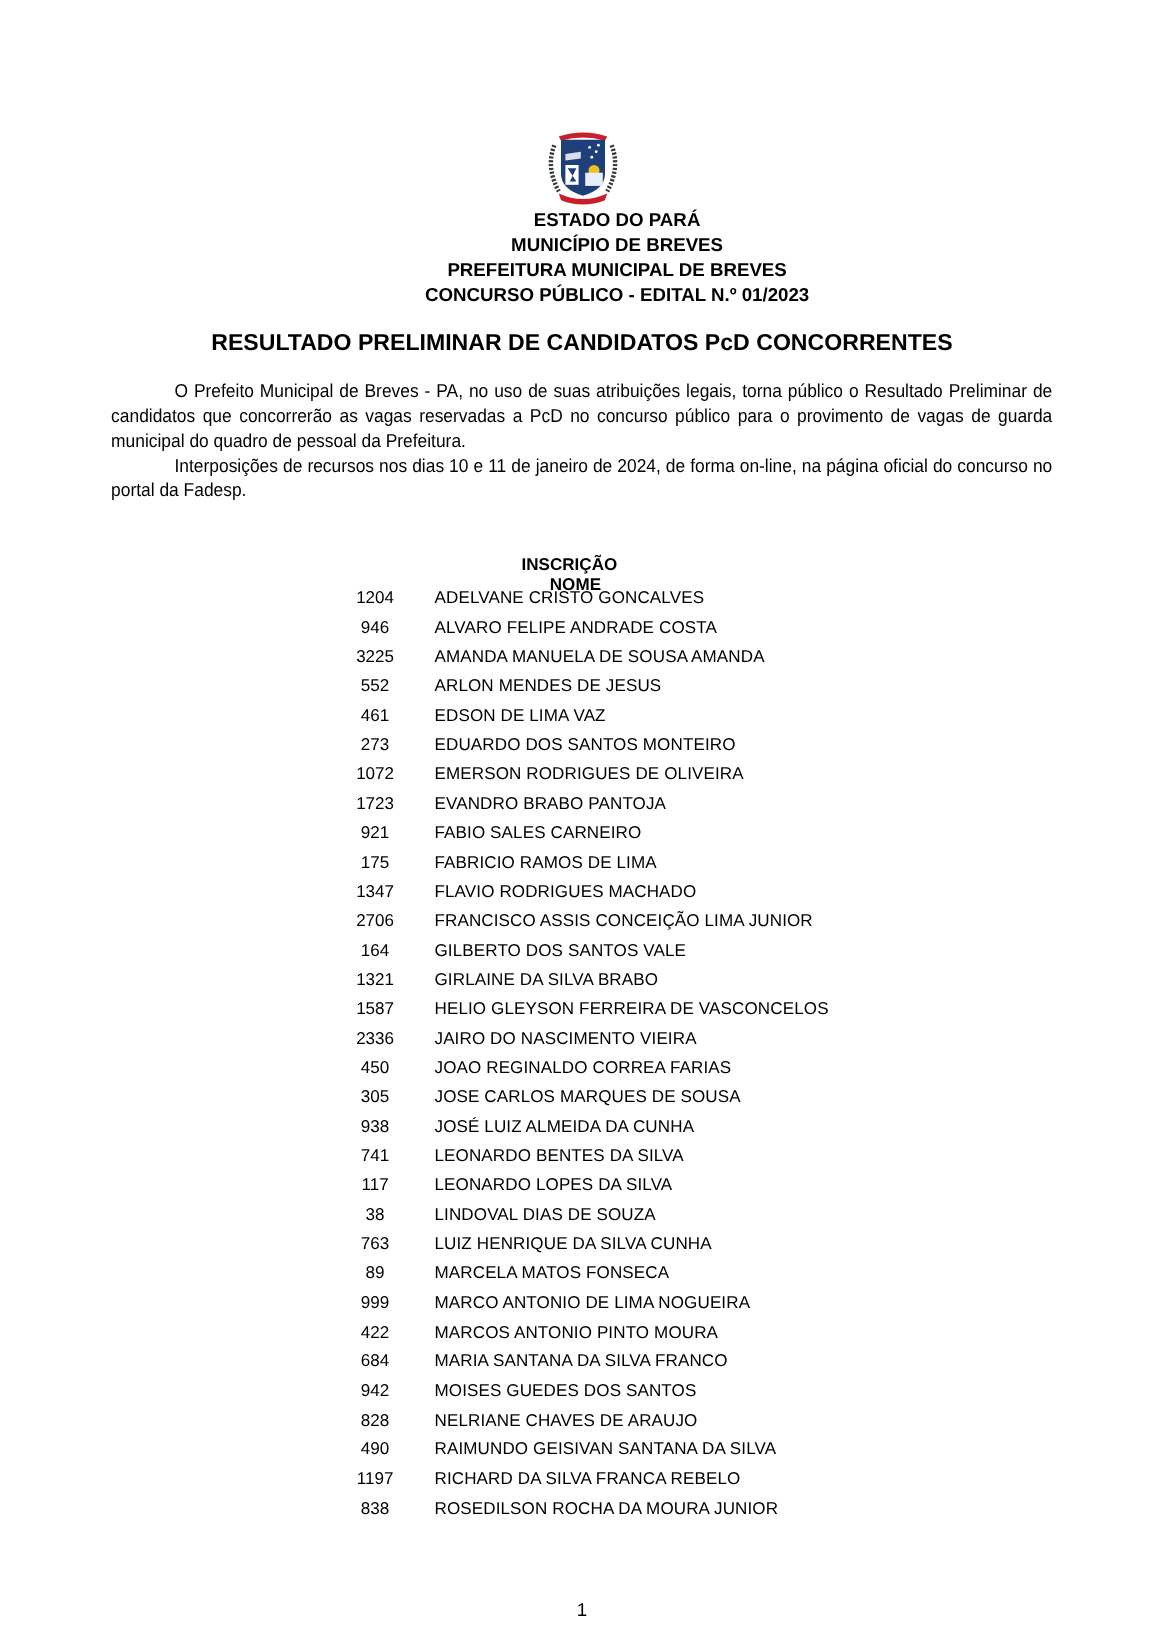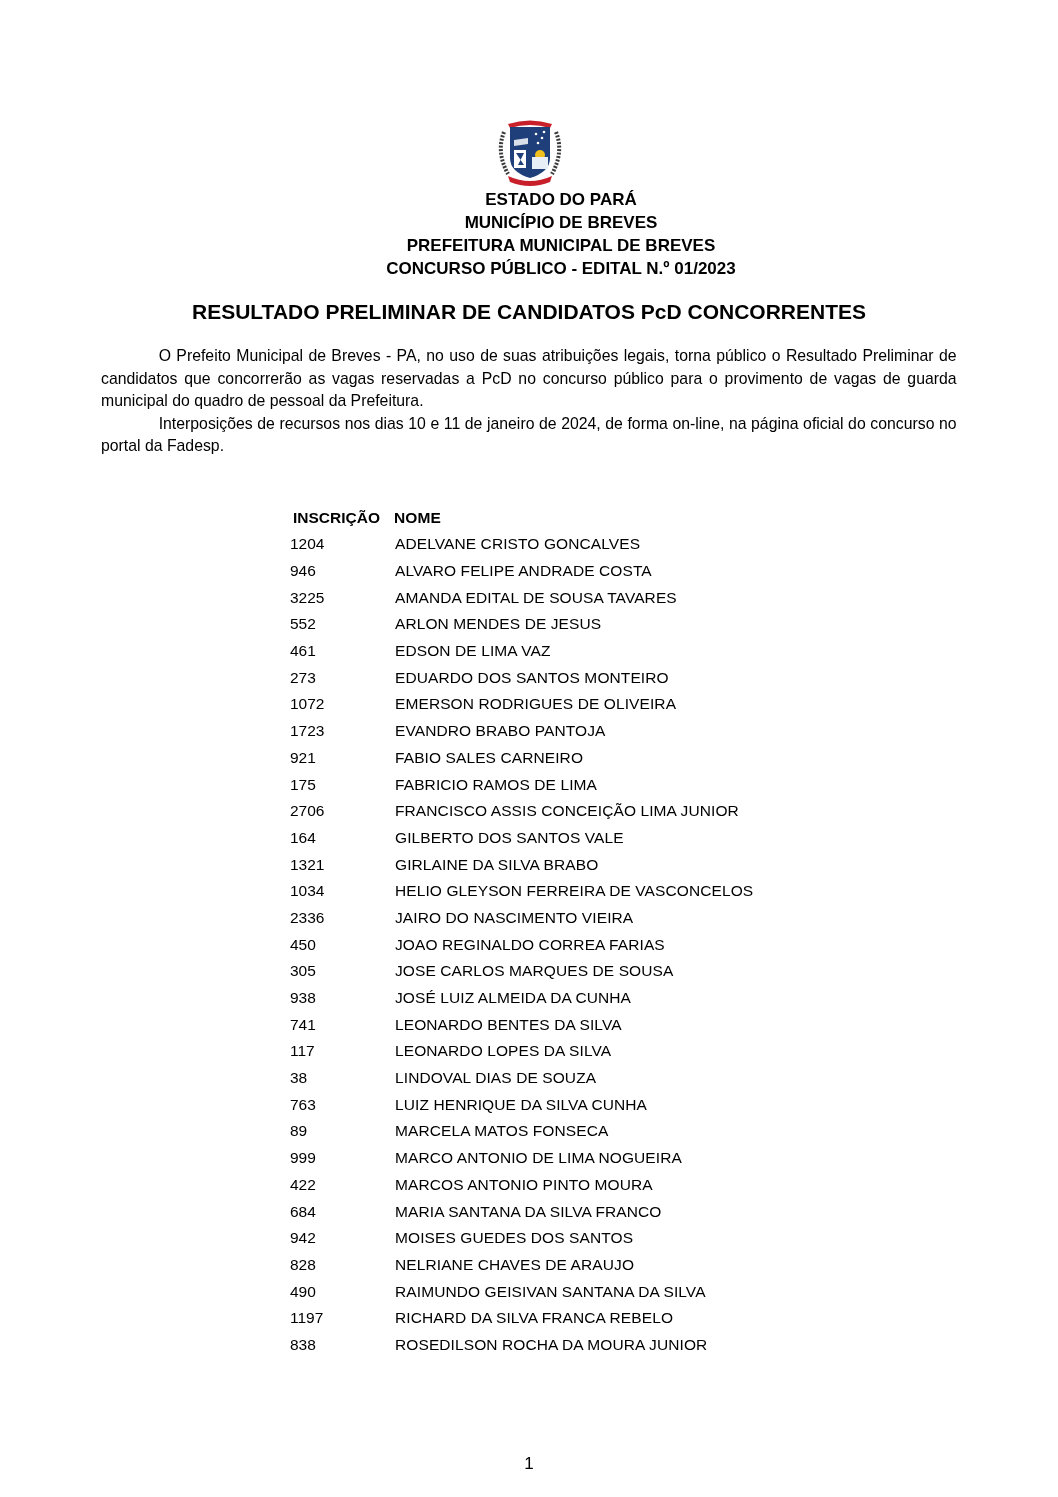--- a/index.html
+++ b/index.html
@@ -8,23 +8,23 @@
     .header { position: absolute; left: 0; top: 188px; width: 1058px; text-align: center;
       font-family: "Liberation Sans", sans-serif; font-weight: bold; font-size: 17px; line-height: 23px; margin-left: 32px; }
     .doc-title { position: absolute; left: 0; top: 301px; width: 1058px; text-align: center;
       font-family: "Liberation Sans", sans-serif; font-weight: bold; font-size: 21px; line-height: 22px; }
     .body-text { position: absolute; left: 101px; top: 345px; width: 856px;
       font-family: "Liberation Sans", sans-serif; font-size: 17px; line-height: 22.5px; text-align: justify;
       transform: scaleX(0.93); transform-origin: left top; width: 920px; }
     .body-text p { margin: 0; text-indent: 62px; }
     .table { position: absolute; left: 290px; top: 505px; font-family: "Liberation Sans", sans-serif;
       font-size: 15.5px; }
-    .thead { display: flex; height: 26px; align-items: center; font-weight: bold; }
+    .thead { display: flex; height: 26px; align-items: center; font-weight: bold; flex-direction: column; }
     .row { display: flex; height: 26.7px; align-items: center; }
-    .col-num { width: 102px; text-align: left; }
+    .col-num { width: 102px; text-align: center; }
     .thead .col-num { width: 98px; text-align: left; padding-left: 3px; }
     .col-name { padding-left: 3px; letter-spacing: 0.1px; }
     .page-num { position: absolute; left: 0; top: 1454px; width: 1058px; text-align: center;
       font-family: "Liberation Sans", sans-serif; font-size: 17px; }
   </style>
 </head>
 <body>
 
 <div class="crest">
   <svg width="72" height="70" viewBox="0 0 72 70">
@@ -72,21 +72,21 @@
       <div class="row">
         <div class="col-num">1204</div>
         <div class="col-name">ADELVANE CRISTO GONCALVES</div>
       </div>
       <div class="row">
         <div class="col-num">946</div>
         <div class="col-name">ALVARO FELIPE ANDRADE COSTA</div>
       </div>
       <div class="row">
         <div class="col-num">3225</div>
-        <div class="col-name">AMANDA EDITAL DE SOUSA TAVARES</div>
+        <div class="col-name">AMANDA MANUELA DE SOUSA AMANDA</div>
       </div>
       <div class="row">
         <div class="col-num">552</div>
         <div class="col-name">ARLON MENDES DE JESUS</div>
       </div>
       <div class="row">
         <div class="col-num">461</div>
         <div class="col-name">EDSON DE LIMA VAZ</div>
       </div>
       <div class="row">
@@ -103,33 +103,37 @@
       </div>
       <div class="row">
         <div class="col-num">921</div>
         <div class="col-name">FABIO SALES CARNEIRO</div>
       </div>
       <div class="row">
         <div class="col-num">175</div>
         <div class="col-name">FABRICIO RAMOS DE LIMA</div>
       </div>
       <div class="row">
+        <div class="col-num">1347</div>
+        <div class="col-name">FLAVIO RODRIGUES MACHADO</div>
+      </div>
+      <div class="row">
         <div class="col-num">2706</div>
         <div class="col-name">FRANCISCO ASSIS CONCEIÇÃO LIMA JUNIOR</div>
       </div>
       <div class="row">
         <div class="col-num">164</div>
         <div class="col-name">GILBERTO DOS SANTOS VALE</div>
       </div>
       <div class="row">
         <div class="col-num">1321</div>
         <div class="col-name">GIRLAINE DA SILVA BRABO</div>
       </div>
       <div class="row">
-        <div class="col-num">1034</div>
+        <div class="col-num">1587</div>
         <div class="col-name">HELIO GLEYSON FERREIRA DE VASCONCELOS</div>
       </div>
       <div class="row">
         <div class="col-num">2336</div>
         <div class="col-name">JAIRO DO NASCIMENTO VIEIRA</div>
       </div>
       <div class="row">
         <div class="col-num">450</div>
         <div class="col-name">JOAO REGINALDO CORREA FARIAS</div>
       </div>

